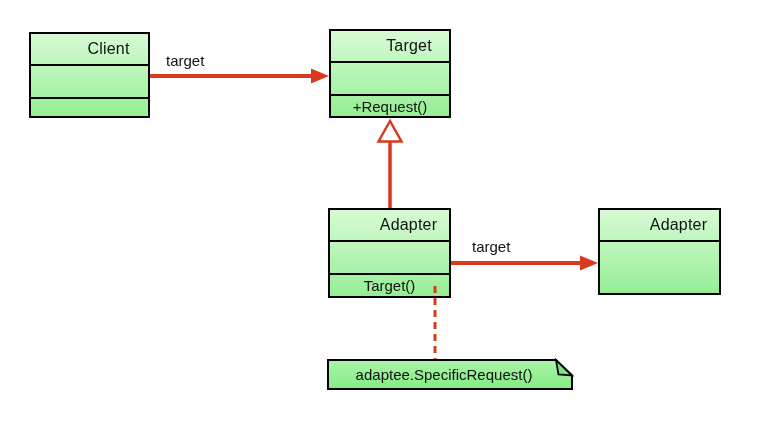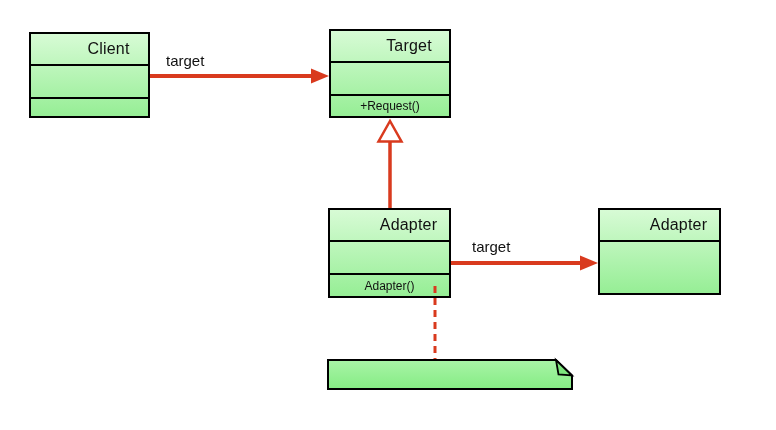--- a/index.html
+++ b/index.html
@@ -16,21 +16,21 @@
   .c-title {
     height:30px; flex:0 0 30px; display:flex; align-items:center; justify-content:center;
     font-size:16px; letter-spacing:0.2px;margin-left:38px;
   }
   .c-attrs {
     height:31px; flex:0 0 31px; border-top:2px solid #000;
   }
   .c-methods {
     flex:1 1 auto; border-top:2px solid #000;
     display:flex; align-items:center; justify-content:center;
-    font-size:12px; white-space:nowrap; overflow:hidden;
+    font-size:15px; white-space:nowrap; overflow:hidden;
   }
   #connectors { position:absolute; left:0; top:0; z-index:3; pointer-events:none; }
   .edge-label { position:absolute; font-size:15px; color:#111; z-index:4; white-space:nowrap; }
   #note-text {
     position:absolute; left:330px; top:361px; width:228px; height:27px;
     line-height:27px; text-align:center; font-size:15px; z-index:4; white-space:nowrap;
   }
 </style>
 </head>
 <body>
@@ -76,25 +76,26 @@
 
   <div class="uml-class" style="left:329px; top:29px; width:122px; height:89px;">
     <div class="c-title">Target</div>
     <div class="c-attrs"></div>
     <div class="c-methods">+Request()</div>
   </div>
 
   <div class="uml-class" style="left:328px; top:208px; width:123px; height:90px;">
     <div class="c-title">Adapter</div>
     <div class="c-attrs"></div>
-    <div class="c-methods">Adapter()</div>
+    <div class="c-methods">Target()</div>
   </div>
 
   <div class="uml-class" style="left:598px; top:208px; width:123px; height:87px;">
     <div class="c-title">Adapter</div>
     <div class="c-attrs"></div>
   </div>
 
   <div class="edge-label" style="left:166px; top:52px;">target</div>
   <div class="edge-label" style="left:472px; top:238px;">target</div>
 
+  <div id="note-text">adaptee.SpecificRequest()</div>
 
 </div>
 
 </body></html>

